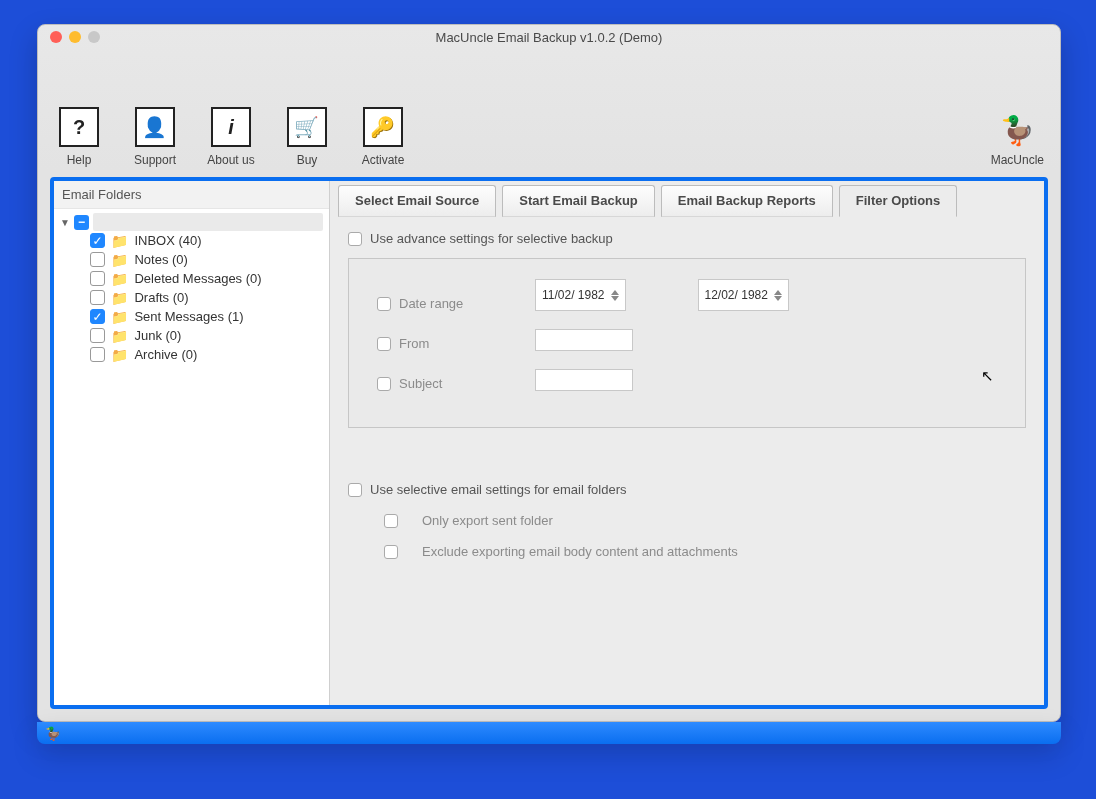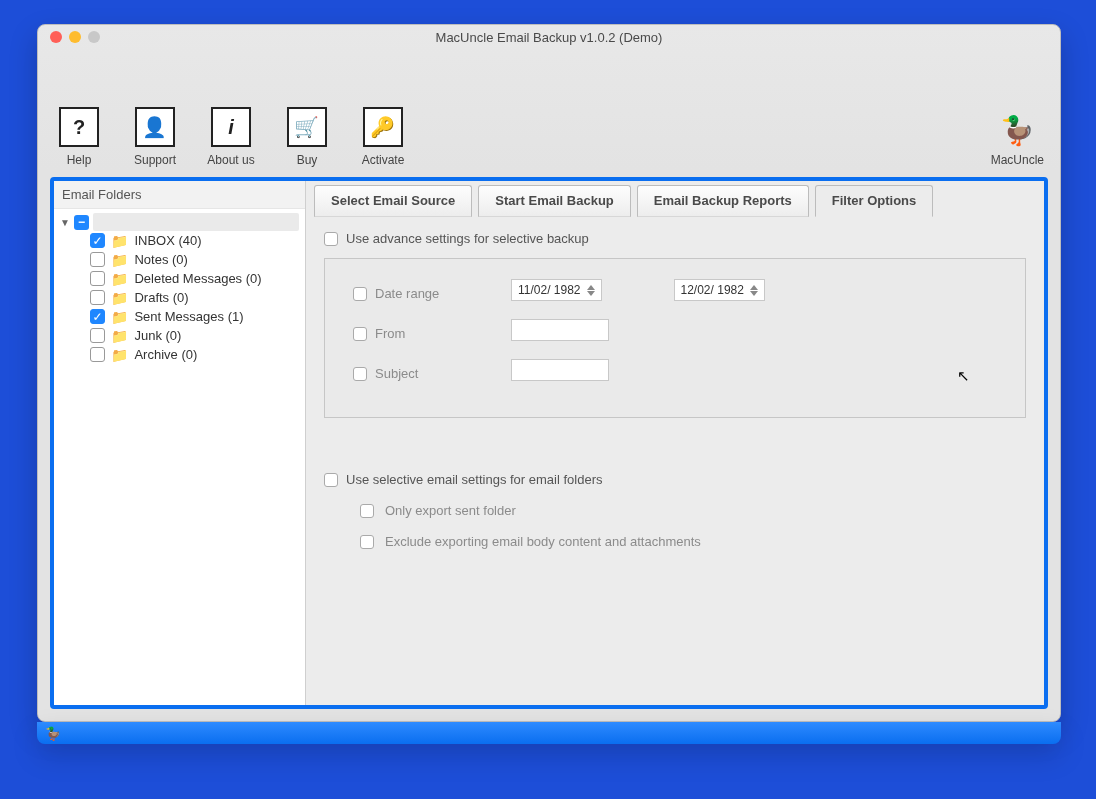--- a/index.html
+++ b/index.html
@@ -27,21 +27,21 @@
   .tb-label { font-size:12px; color:#444; }
   .tb-spacer { flex:1; }
   .brand { display:flex; flex-direction:column; align-items:center; gap:6px; padding-top:34px; padding-right:4px;}
   .brand-icon { font-size:28px; }
 
   .workarea {
     position:absolute; left:12px; right:12px; top:152px; bottom:12px;
     border:4px solid #0a6ef0; border-radius:4px; background:#ececec; display:flex;
   }
   .sidebar {
-    width:252px; background:#fff; border-right:1px solid #cfcfcf; display:flex; flex-direction:column;
+    width:276px; background:#fff; border-right:1px solid #cfcfcf; display:flex; flex-direction:column;
     font-size:13px;
   }
   .sidebar-header { padding:6px 8px; background:#f2f2f2; color:#555; border-bottom:1px solid #e6e6e6; }
   .tree { padding:4px 6px 4px 4px; overflow:auto; }
   .root-row { display:flex; align-items:center; gap:4px; padding-left:2px; }
   .disclosure { font-size:10px; color:#666; width:10px; text-align:center; cursor:default;}
   .root-cb {
     width:15px; height:15px; border-radius:3px; background:#1f87ff;
     display:flex; align-items:center; justify-content:center; color:#fff; font-size:12px; font-weight:bold;
   }
@@ -74,32 +74,32 @@
   .panel {
     border:1px solid #c6c6c6; background:#eaeaea; padding:20px 28px 36px 28px;
   }
   .prow { display:flex; align-items:flex-end; gap:18px; margin-bottom:18px; }
   .pcol1 { display:flex; align-items:center; gap:8px; width:140px; color:#8b8b8b; }
   .ptext {
     width:98px; height:22px; border:1px solid #c8c8c8; background:#fff;
   }
   .date-field {
     display:flex; align-items:center; border:1px solid #c8c8c8; background:#fff;
-    height:22px; padding:0 4px 0 6px; font-size:12px; color:#333; gap:6px;
+    height:32px; padding:0 4px 0 6px; font-size:12px; color:#333; gap:6px;
   }
   .stepper {
     width:10px; height:16px; display:flex; flex-direction:column; justify-content:center; gap:1px;
   }
   .stepper div { width:0;height:0; border-left:4px solid transparent; border-right:4px solid transparent; }
   .stepper .up{ border-bottom:5px solid #888;}
   .stepper .dn{ border-top:5px solid #888;}
   .date-gap { width:36px; }
 
   .second-grp { margin-top:54px; }
-  .sub-check { display:flex; align-items:center; gap:11px; color:#8b8b8b; margin:16px 0 0 36px; }
+  .sub-check { display:flex; align-items:center; gap:24px; color:#8b8b8b; margin:16px 0 0 36px; }
 
   .statusbar {
     position:absolute; left:37px; top:722px; width:1024px; height:22px;
     background:linear-gradient(#2e8bff,#0a6ef0); border-radius:0 0 8px 8px;
     display:flex; align-items:center; padding-left:8px;
     box-shadow:0 12px 28px rgba(0,0,0,0.15);
   }
   .status-icon { font-size:13px; }
 
   .cursor {

